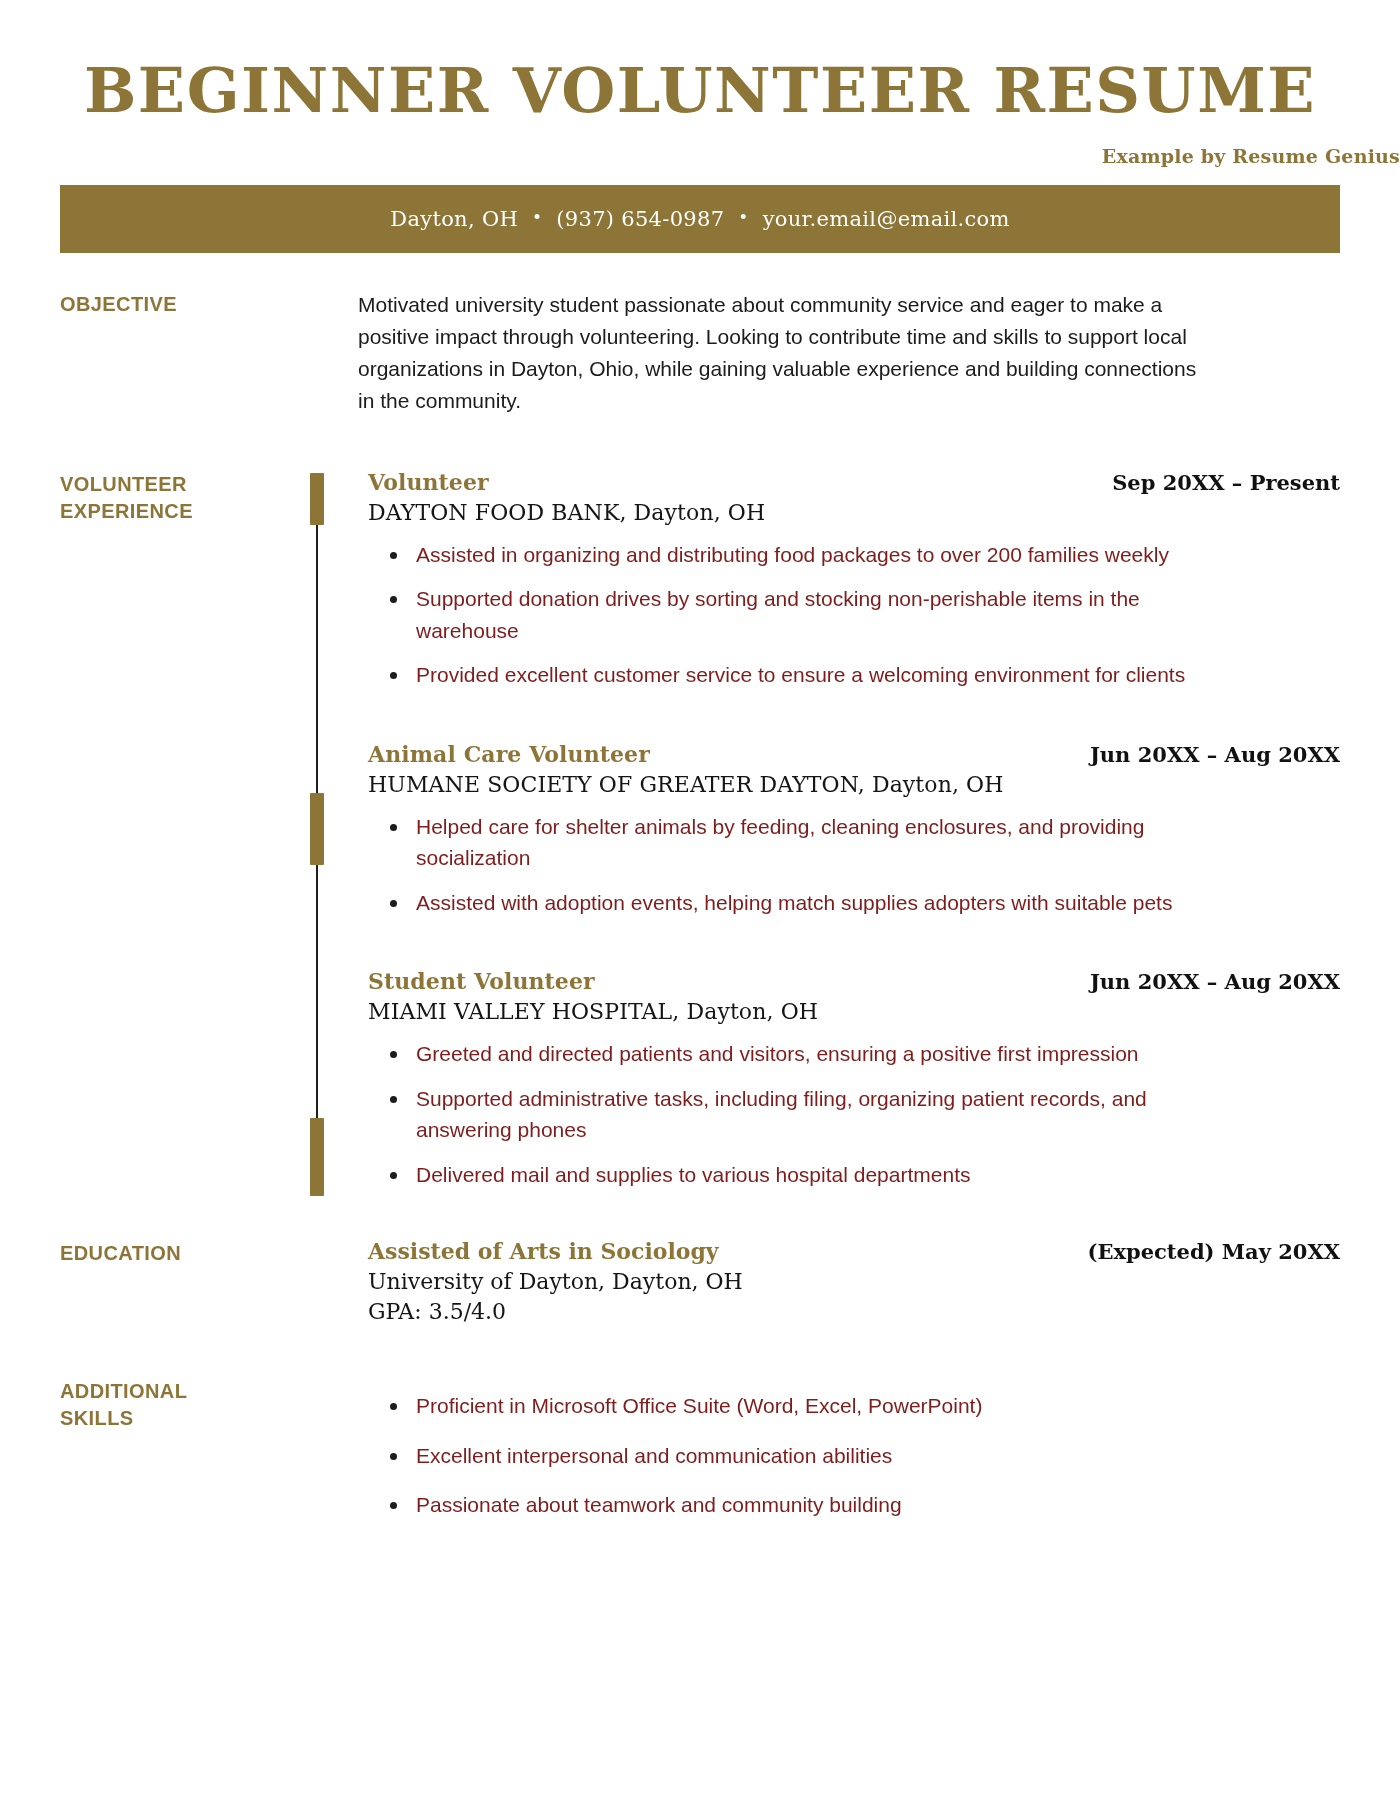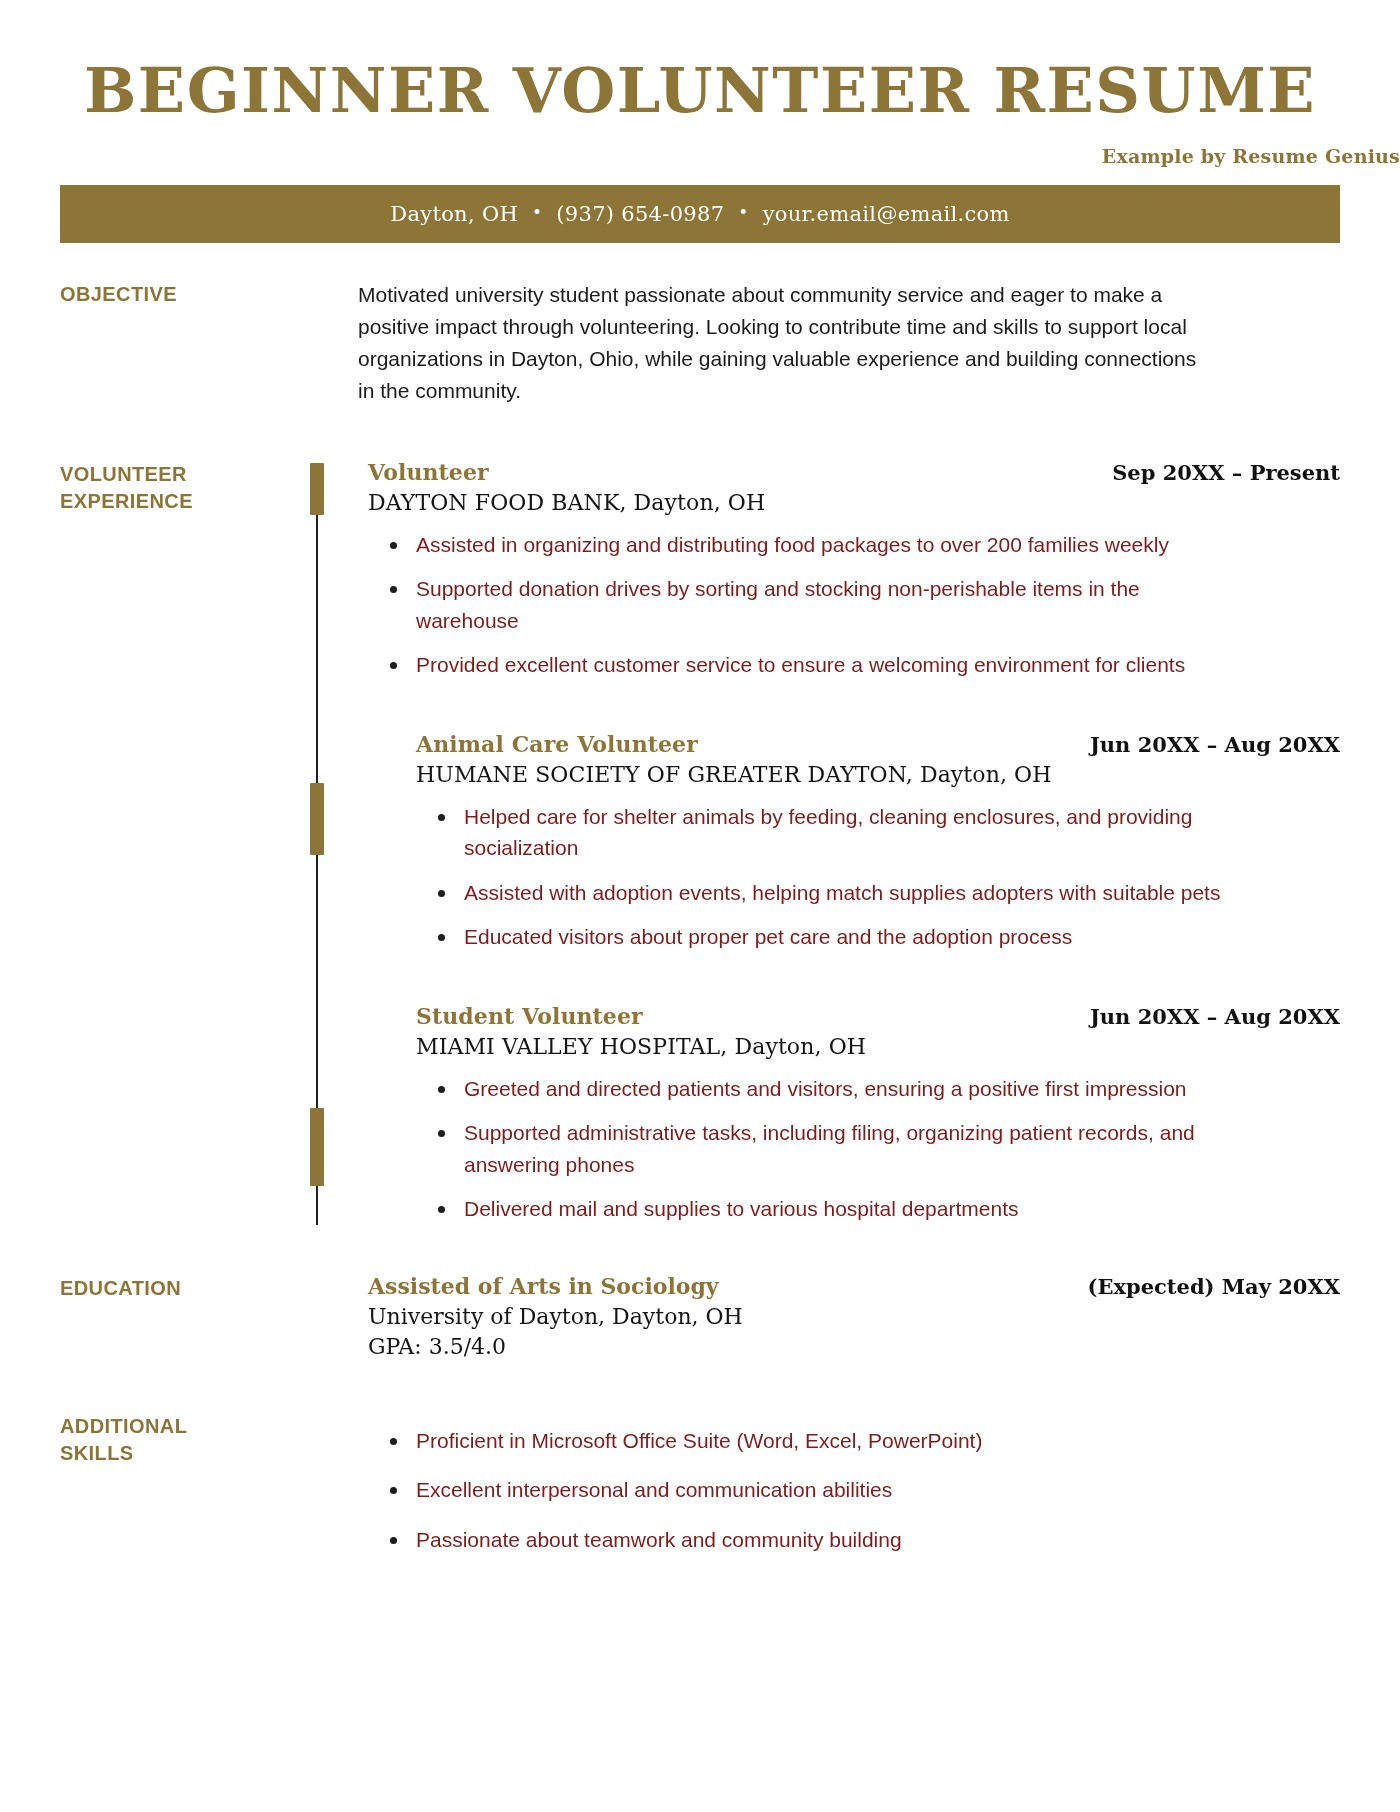--- a/index.html
+++ b/index.html
@@ -46,21 +46,21 @@
     font-size: 19px;
     text-align: right;
     margin-top: 22px;
     letter-spacing: 0.2px;
   }
   .contact-bar {
     margin-top: 18px;
     margin-left: 60px;
     margin-right: 60px;
     background: #8d7538;
-    height: 58px;
+    height: 68px;
     display: flex;
     align-items: center;
     justify-content: center;
   }
   .contact-inner {
     font-family: "DejaVu Serif", "Liberation Serif", serif;
     color: #ffffff;
     font-size: 21px;
     letter-spacing: 0.3px;
     display: flex;
@@ -133,21 +133,21 @@
     position: absolute;
     left: 0;
     width: 14px;
     background: #8d7538;
     border-radius: 1px;
   }
 
   .job {
     position: relative;
   }
-  .job + .job { margin-top: 50px; margin-left: 48px; }
+  .job + .job { margin-top: 50px; }
   .job-head {
     display: flex;
     justify-content: space-between;
     align-items: baseline;
   }
   .job-title {
     font-family: "DejaVu Serif", "Liberation Serif", serif;
     font-weight: bold;
     color: #8d7538;
     font-size: 22px;
@@ -285,21 +285,20 @@
 
         <div class="job">
           <div class="job-head">
             <div class="job-title">Animal Care Volunteer</div>
             <div class="job-date">Jun 20XX – Aug 20XX</div>
           </div>
           <div class="job-company">HUMANE SOCIETY OF GREATER DAYTON, Dayton, OH</div>
           <ul class="bullets">
             <li>Helped care for shelter animals by feeding, cleaning enclosures, and providing socialization</li>
             <li>Assisted with adoption events, helping match supplies adopters with suitable pets</li>
-            <li>Educated visitors about proper pet care and the adoption process</li>
           </ul>
         </div>
 
         <div class="job">
           <div class="job-head">
             <div class="job-title">Student Volunteer</div>
             <div class="job-date">Jun 20XX – Aug 20XX</div>
           </div>
           <div class="job-company">MIAMI VALLEY HOSPITAL, Dayton, OH</div>
           <ul class="bullets">

